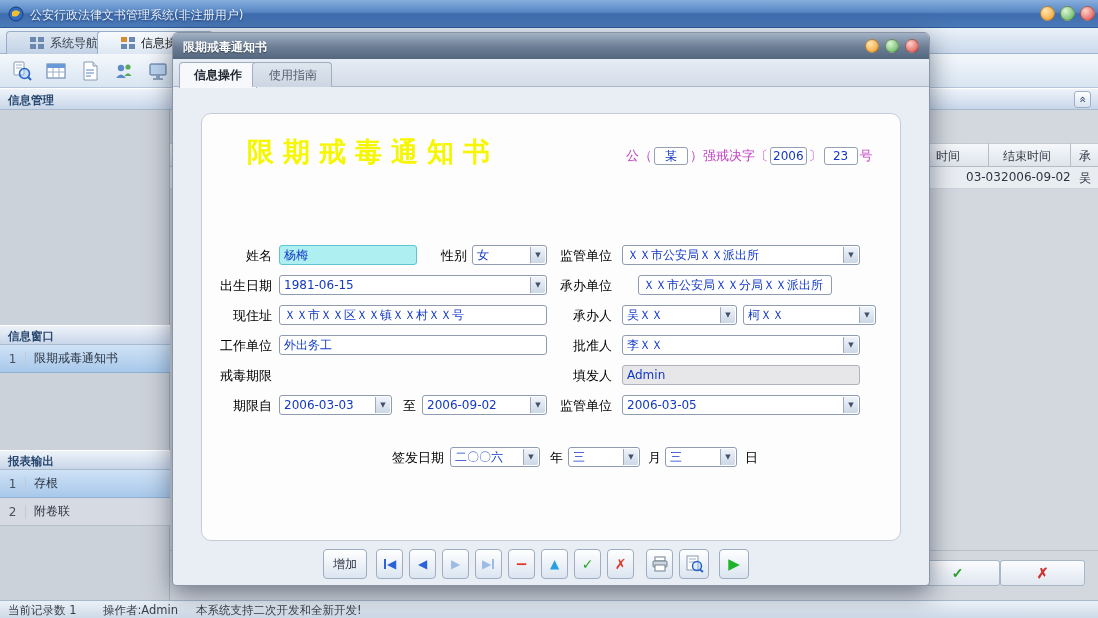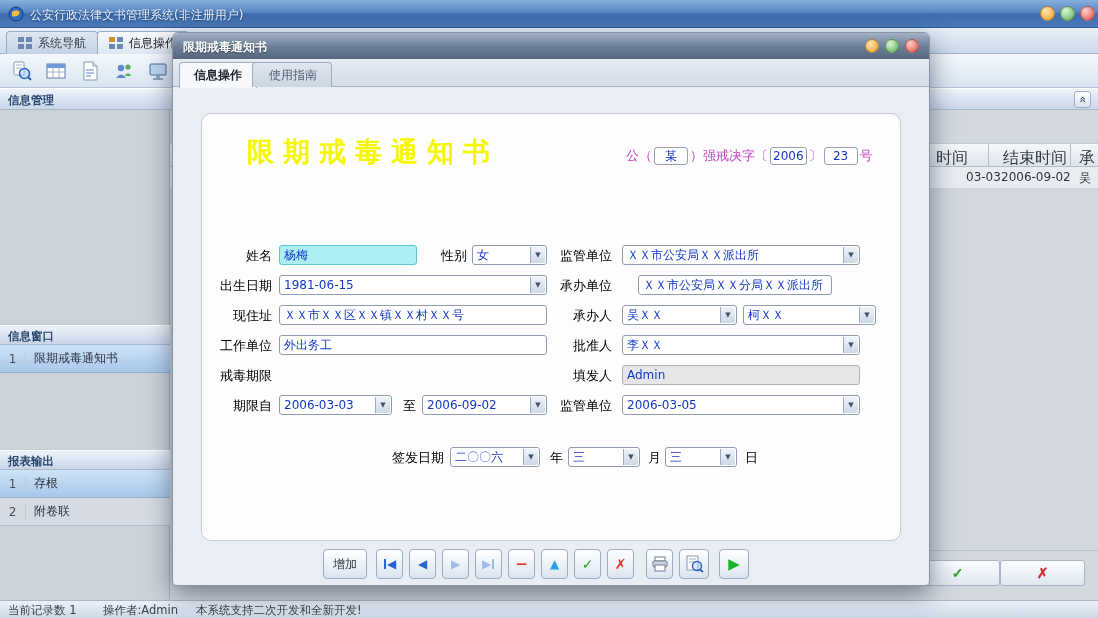--- a/index.html
+++ b/index.html
@@ -17,21 +17,21 @@
   .win-btn { position:absolute; top:6px; width:15px; height:15px; border-radius:50%;
              border:1px solid rgba(60,40,20,.35); cursor:pointer; }
   .wb-min { background:radial-gradient(circle at 35% 30%, #ffe6b0, #f09a20); }
   .wb-max { background:radial-gradient(circle at 35% 30%, #dcf5d4, #55b055); }
   .wb-close { background:radial-gradient(circle at 35% 30%, #ffd2ca, #dd4646); }
 
   
   .nav-tabs { position:absolute; left:0; top:28px; width:100%; height:26px;
               background:linear-gradient(#eaf1f9,#cbdaec); border-bottom:1px solid #9fb4cd; }
   .nav-tab { position:absolute; top:3px; height:23px; border:1px solid #97acc6; border-bottom:none;
-             border-radius:4px 4px 0 0; display:flex; align-items:center; gap:6px; padding:0 11px;
+             border-radius:4px 4px 0 0; display:flex; align-items:center; gap:6px; padding:0 23px;
              background:linear-gradient(#dde7f1,#c2d2e6); color:#39414d; cursor:pointer; }
   .nav-tab.t2 { background:linear-gradient(#f7fafd,#dde8f3); color:#222; }
 
   
   .toolbar { position:absolute; left:0; top:54px; width:100%; height:34px;
              background:linear-gradient(#f4f8fc,#d8e5f2); border-bottom:1px solid #b5c5d9; }
   .tool-btn { position:absolute; top:3px; width:28px; height:28px; border:1px solid transparent;
               border-radius:3px; background:transparent; display:flex; align-items:center;
               justify-content:center; cursor:pointer; }
 
@@ -54,21 +54,21 @@
   .side-item .idx { width:26px; text-align:center; color:#49505c; border-right:1px solid #c2cad4; }
   .side-item .side-label { padding-left:8px; }
   .side-item.selected { background:linear-gradient(#cfe2f6,#a8c8ea); border-bottom:1px solid #8fb0d2; }
 
   
   .rightcol { position:absolute; left:170px; top:110px; width:928px; height:490px; background:#d3d8df; }
   .grid-header { position:absolute; left:170px; top:143px; width:928px; height:24px;
                  background:linear-gradient(#f6f8fb,#dee4eb); border-top:1px solid #c3cbd5;
                  border-bottom:1px solid #b4bec9; }
   .gh-sep { position:absolute; top:143px; width:1px; height:24px; background:#b4bec9; }
-  .gh-label { position:absolute; top:148px; font-size:16px; color:#333a44; cursor:pointer; }
+  .gh-label { position:absolute; top:148px; font-size:12px; color:#333a44; cursor:pointer; }
   .grid-row { position:absolute; left:170px; top:167px; width:928px; height:22px; background:#e9edf2;
               border-bottom:1px solid #ccd3dc; cursor:pointer; }
   .gr-cell { position:absolute; top:170px; font-size:12px; color:#2e3540; }
   .br-divider { position:absolute; left:170px; top:550px; width:928px; height:1px; background:#b6c0cb; }
   .br-btn { position:absolute; top:560px; width:85px; height:26px;
             background:linear-gradient(#fbfcfe,#dfe7f0); border:1px solid #a9b6c6; border-radius:3px;
             font-size:14px; font-weight:bold; cursor:pointer; }
   .br-ok { left:915px; color:#2aa02a; }
   .br-cancel { left:1000px; color:#d03030; }
 

